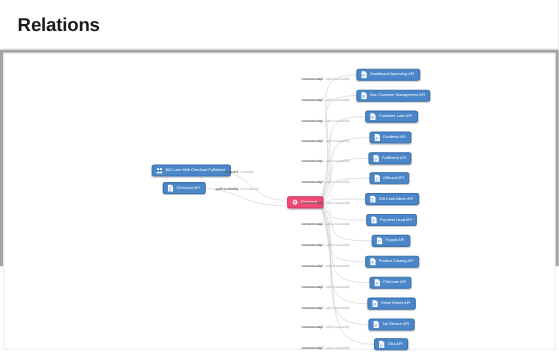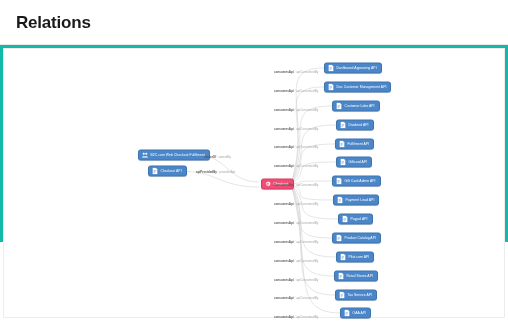--- a/index.html
+++ b/index.html
@@ -6,21 +6,21 @@
   html, body {
     margin: 0; padding: 0;
     width: 508px; height: 321px;
     overflow: hidden;
     background: #ffffff;
     font-family: "Liberation Sans", sans-serif;
   }
   #app {
     position: relative;
     width: 508px; height: 242px;
-    background: #14b8a6;
+    background: #a3a3a3;
     padding-left: 43px;
   }
 
   
   #header {
     position: absolute;
     left: 0; top: 0;
     width: 508px; height: 45px;
     background: #ffffff;
     border-bottom: 1px solid #e8e8e8;

